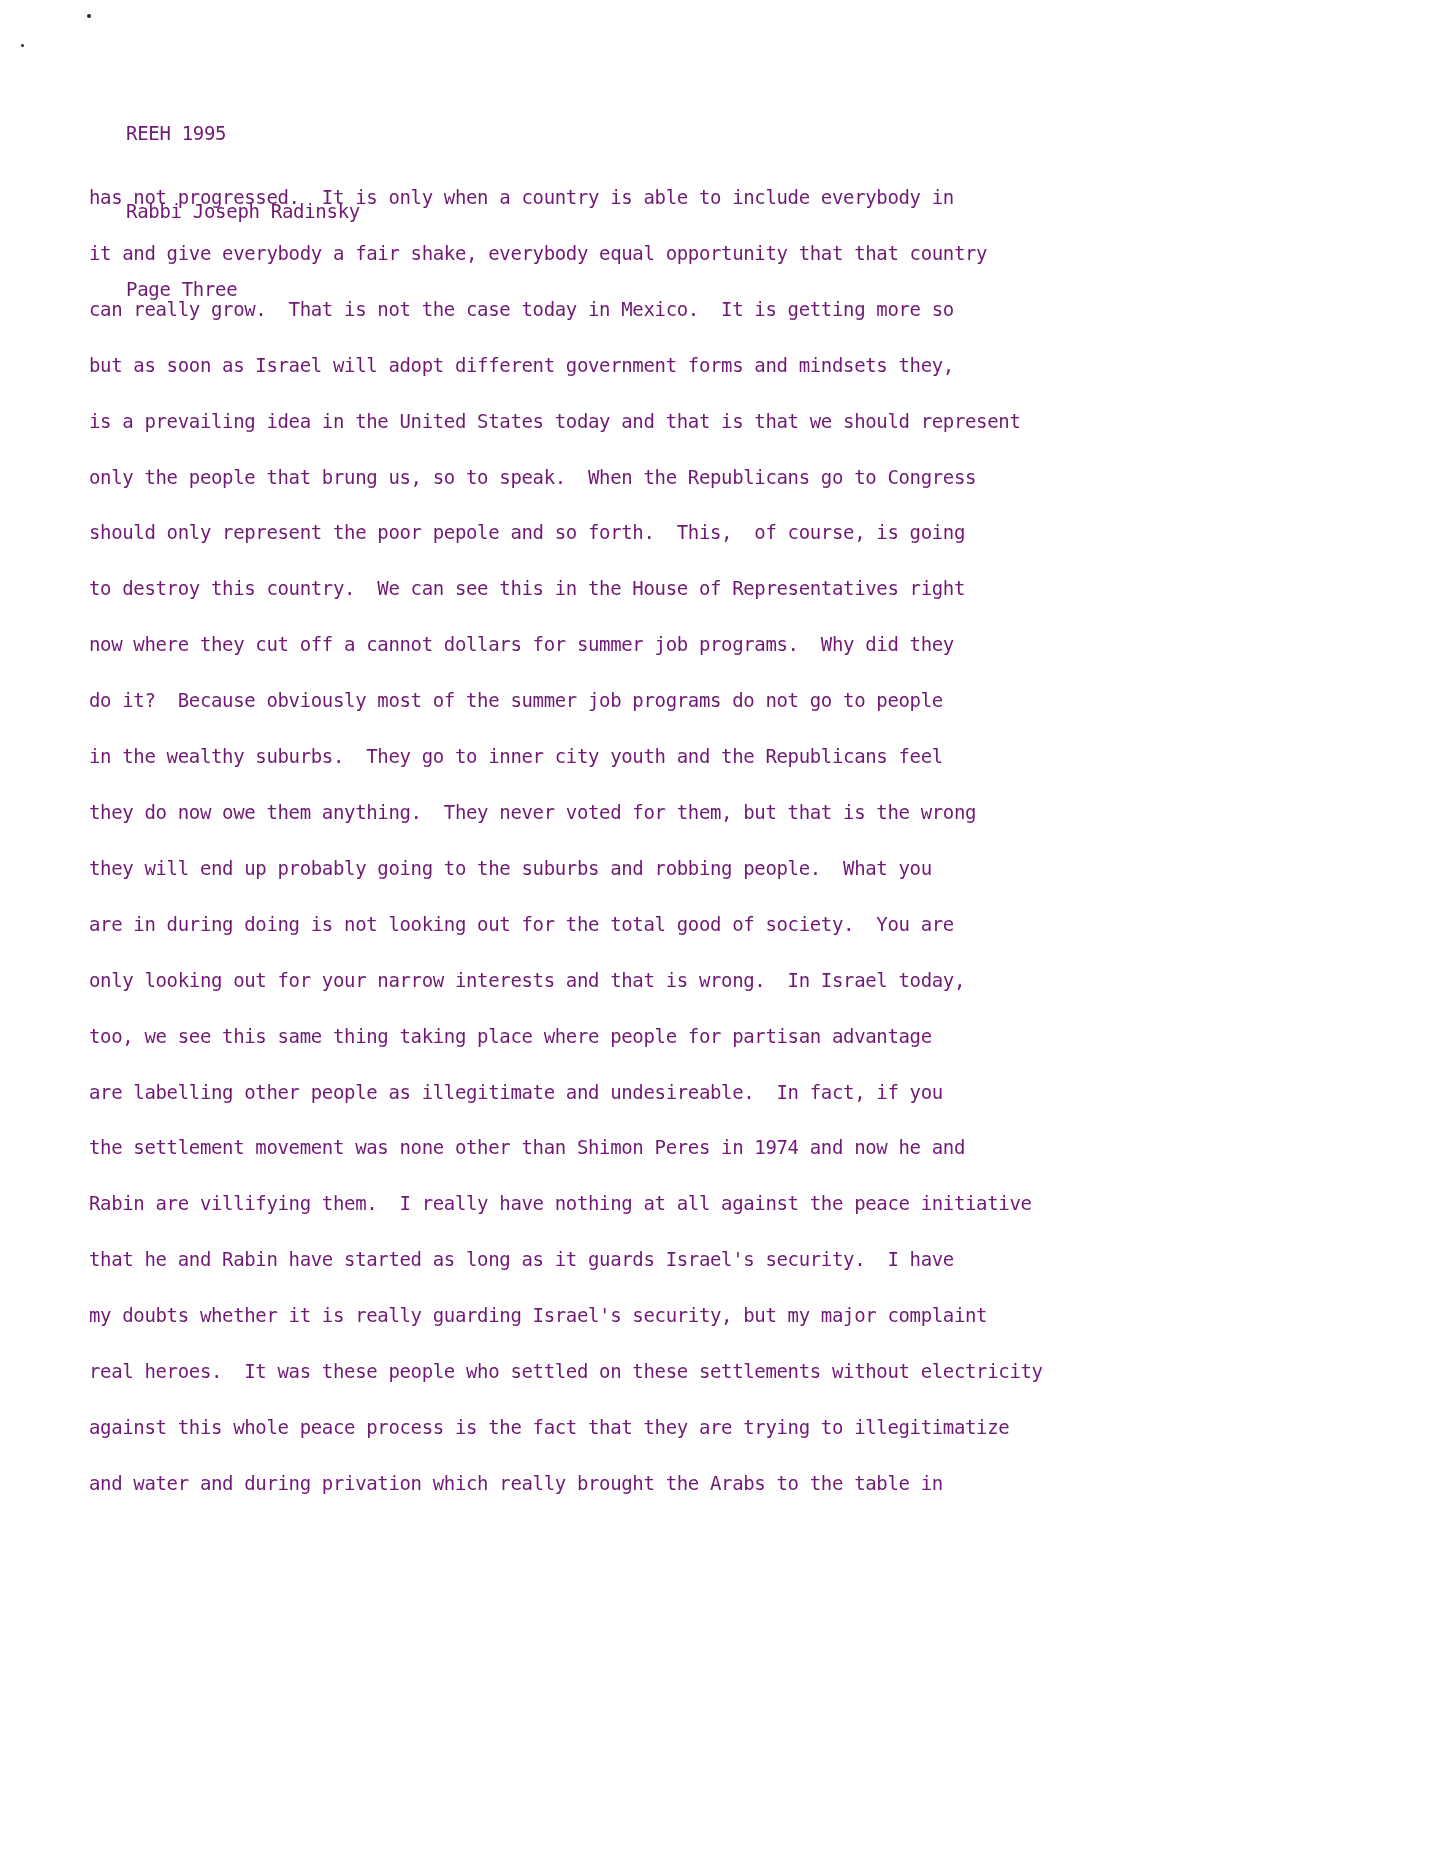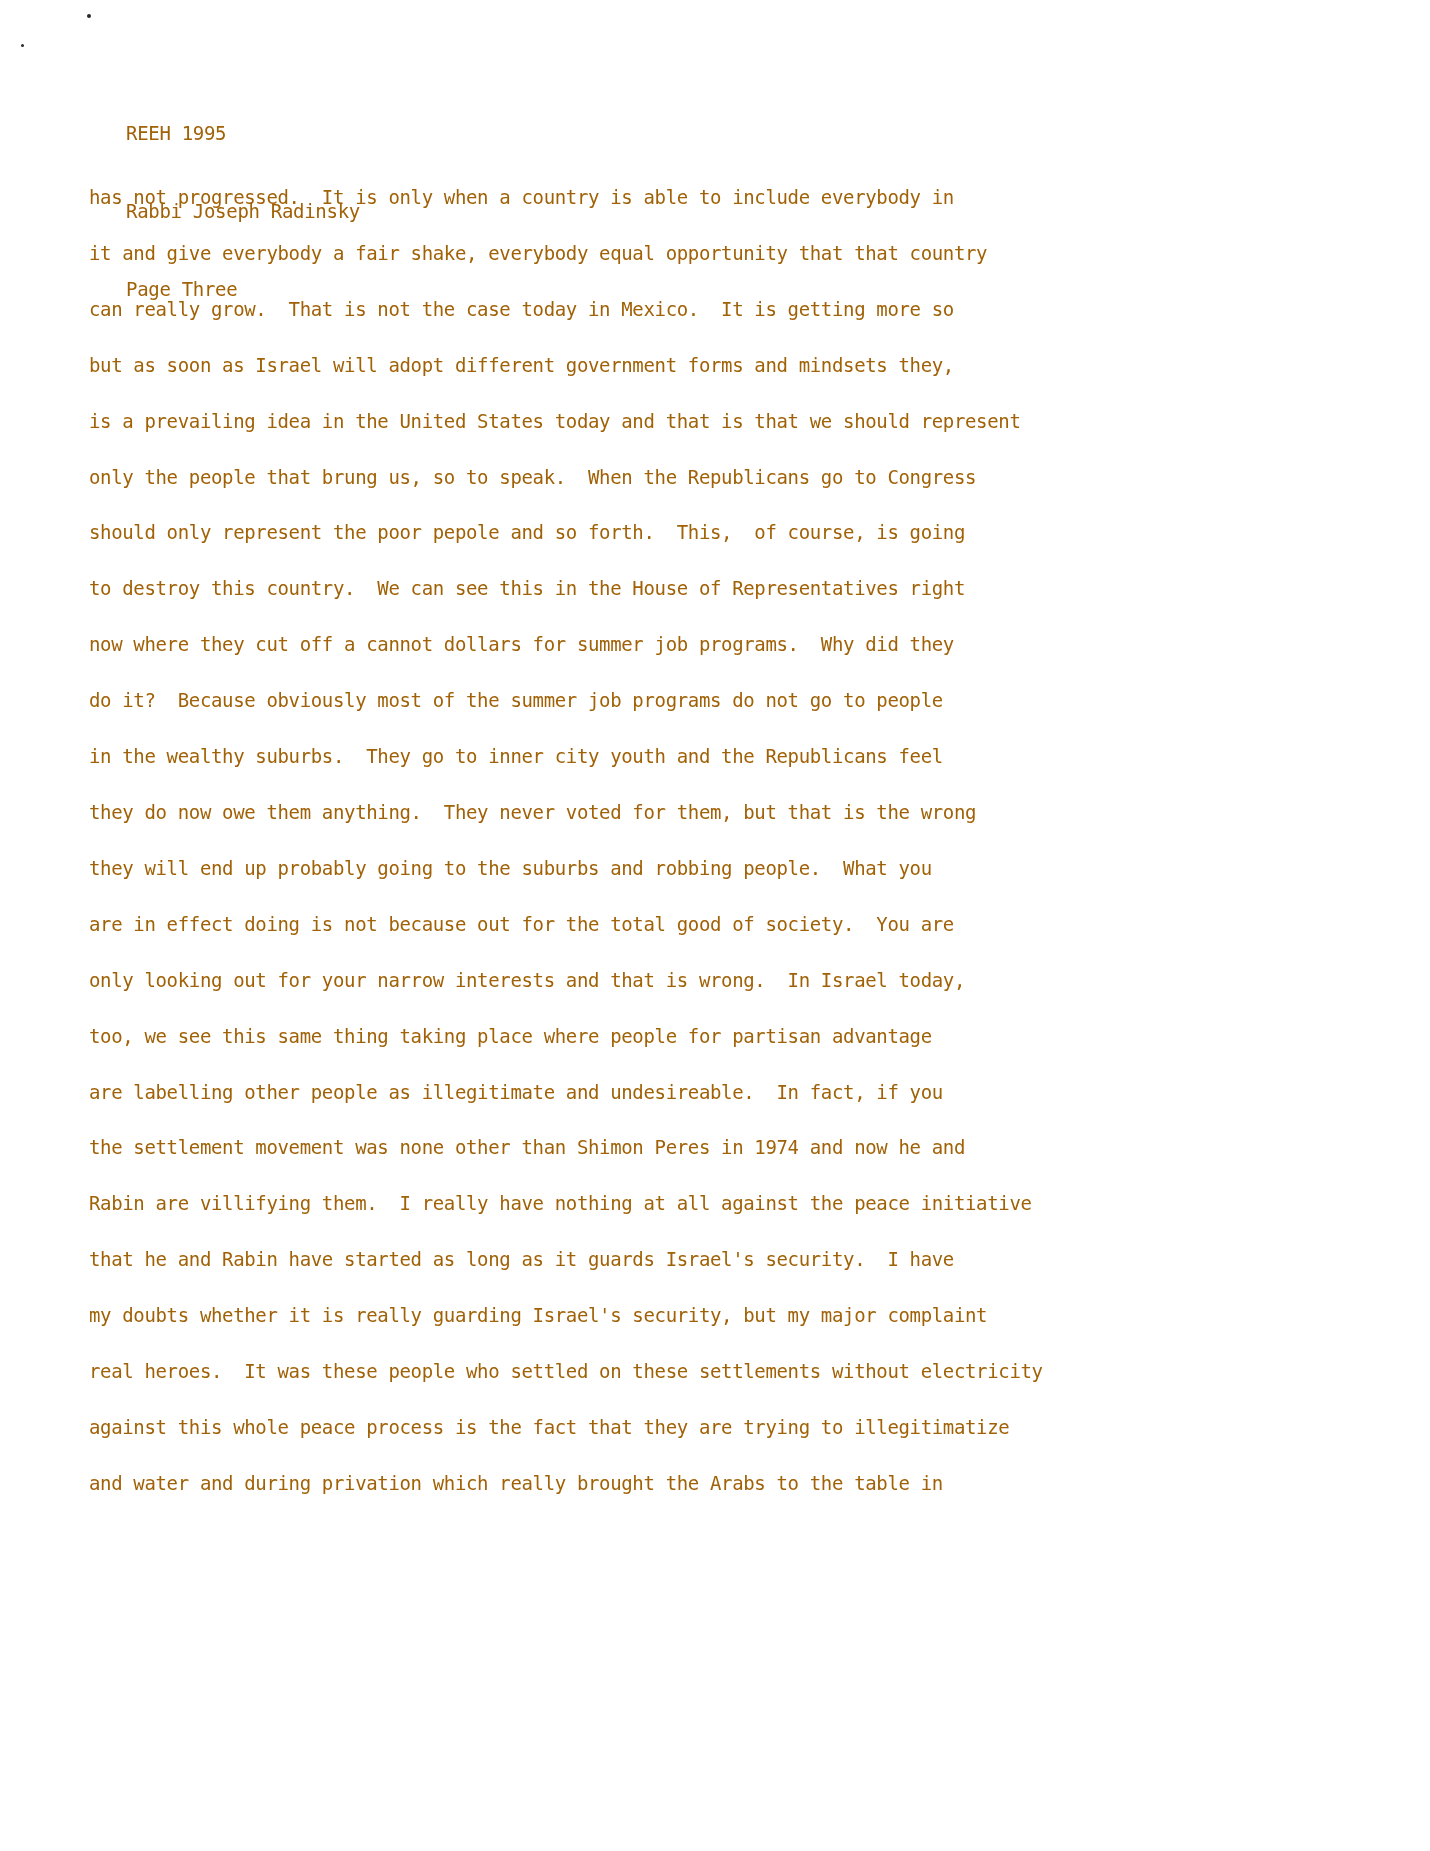--- a/index.html
+++ b/index.html
@@ -7,21 +7,21 @@
     padding: 0;
     background: #ffffff;
   }
   .page {
     position: relative;
     width: 1221px;
     height: 1851px;
     background: #ffffff;
     overflow: hidden;
     font-family: "DejaVu Sans Mono", "Liberation Mono", monospace;
-    color: #a16207;
+    color: #701a75;
     padding-left: 8px;
   }
   .doc-header {
     position: absolute;
     left: 126px;
     top: 68px;
     font-size: 19px;
     line-height: 26px;
     letter-spacing: -0.3px;
     white-space: pre;
@@ -67,21 +67,21 @@
     <p>but as soon as Israel will adopt different government forms and mindsets they,</p>
     <p>is a prevailing idea in the United States today and that is that we should represent</p>
     <p>only the people that brung us, so to speak.  When the Republicans go to Congress</p>
     <p>should only represent the poor pepole and so forth.  This,  of course, is going</p>
     <p>to destroy this country.  We can see this in the House of Representatives right</p>
     <p>now where they cut off a cannot dollars for summer job programs.  Why did they</p>
     <p>do it?  Because obviously most of the summer job programs do not go to people</p>
     <p>in the wealthy suburbs.  They go to inner city youth and the Republicans feel</p>
     <p>they do now owe them anything.  They never voted for them, but that is the wrong</p>
     <p>they will end up probably going to the suburbs and robbing people.  What you</p>
-    <p>are in effect doing is not because out for the total good of society.  You are</p>
+    <p>are in during doing is not looking out for the total good of society.  You are</p>
     <p>only looking out for your narrow interests and that is wrong.  In Israel today,</p>
     <p>too, we see this same thing taking place where people for partisan advantage</p>
     <p>are labelling other people as illegitimate and undesireable.  In fact, if you</p>
     <p>the settlement movement was none other than Shimon Peres in 1974 and now he and</p>
     <p>Rabin are villifying them.  I really have nothing at all against the peace initiative</p>
     <p>that he and Rabin have started as long as it guards Israel's security.  I have</p>
     <p>my doubts whether it is really guarding Israel's security, but my major complaint</p>
     <p>real heroes.  It was these people who settled on these settlements without electricity</p>
     <p>against this whole peace process is the fact that they are trying to illegitimatize</p>
     <p>and water and during privation which really brought the Arabs to the table in</p>

